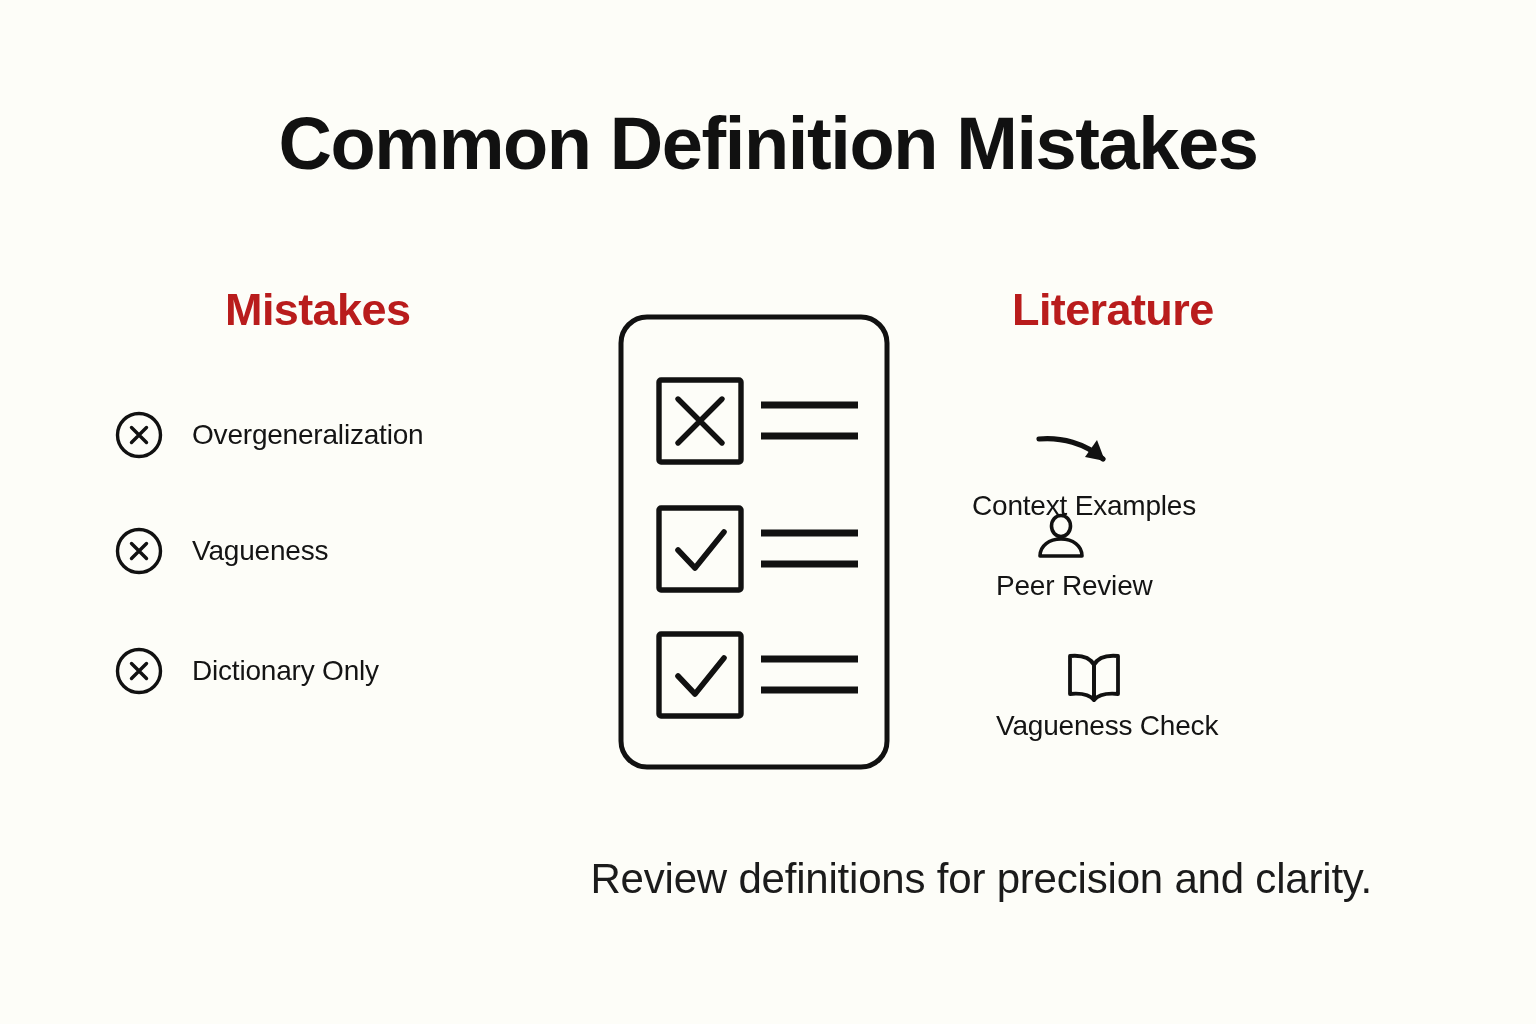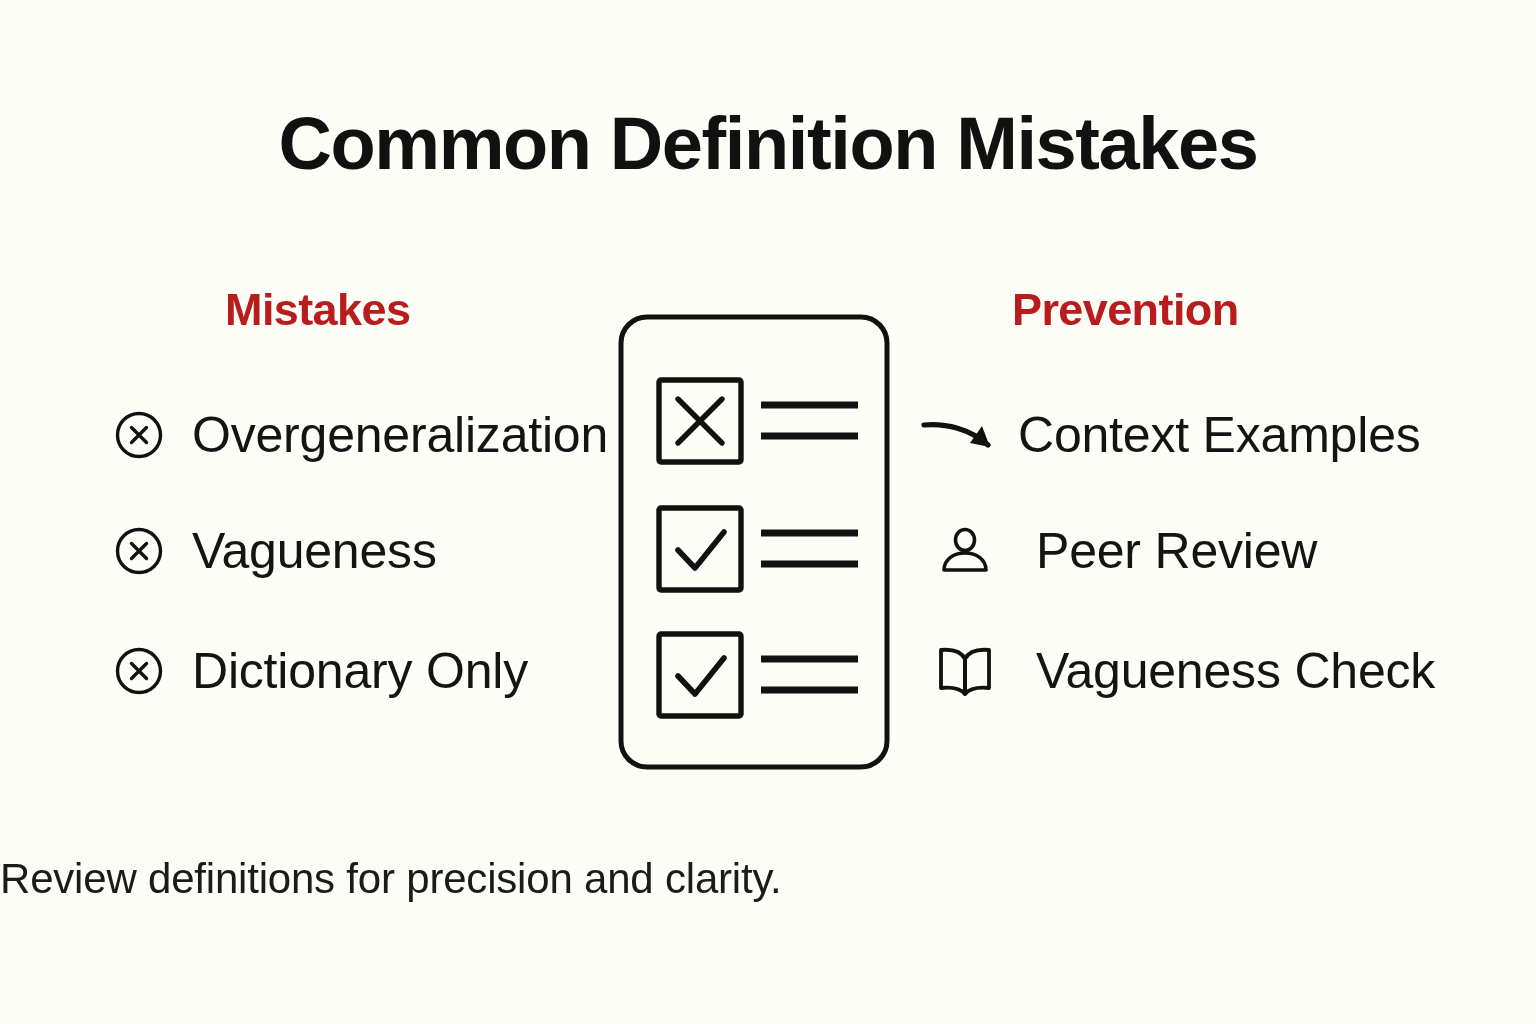--- a/index.html
+++ b/index.html
@@ -58,36 +58,36 @@
   }
   .item-row .icon-slot {
     width: 58px;
     height: 58px;
     flex: 0 0 58px;
     display: flex;
     align-items: center;
     justify-content: center;
   }
   .item-row .item-label {
-    font-size: 50px;
+    font-size: 28px;
     font-weight: 400;
     letter-spacing: -0.2px;
     color: #141414;
     line-height: 1;
   }
 
   
   .left-row  { left: 110px; }
   .left-row .item-label { margin-left: 24px; }
   .left-row-1 { top: 406px; }
   .left-row-2 { top: 522px; align-items: center; }
   .left-row-3 { top: 642px; text-align: center; }
 
   
-  .right-row { left: 920px; }
+  .right-row { left: 960px; flex-direction: column; }
   .right-row .item-label { margin-left: 36px; }
   .right-row-1 { top: 406px; }
   .right-row-2 { top: 522px; justify-content: center; }
   .right-row-3 { top: 642px; }
   .right-row-1 .icon-slot { width: 86px; flex: 0 0 86px; }
   .right-row-1 .item-label { margin-left: 12px; }
   .right-row-2 .icon-slot,
   .right-row-3 .icon-slot { width: 70px; flex: 0 0 70px; margin-left: 10px; }
 
   
@@ -99,38 +99,38 @@
     height: 456px;
   }
   .checklist-svg { display: block; }
 
   
   .caption {
     position: absolute;
     top: 855px;
     left: 0;
     width: 1372px;
-    text-align: left;
+    text-align: right;
     font-size: 42px;
     font-weight: 400;
     letter-spacing: -0.2px;
     color: #1b1b1b;
     white-space: nowrap;
   }
 </style>
 </head>
 <body>
 
 <div class="canvas">
 
   <div class="title">Common Definition Mistakes</div>
 
   <div class="col-heading left">Mistakes</div>
 
-  <div class="col-heading right">Prevention</div>
+  <div class="col-heading right">Literature</div>
 
   <div class="item-row left-row left-row-1">
     <span class="icon-slot">
       <svg width="50" height="50" viewBox="0 0 50 50" aria-hidden="true">
         <circle cx="25" cy="25" r="21.5" fill="none" stroke="#111111" stroke-width="3.4"></circle>
         <path d="M17.5 17.5 L32.5 32.5 M32.5 17.5 L17.5 32.5" fill="none" stroke="#111111" stroke-width="3.4" stroke-linecap="round"></path>
       </svg>
     </span>
     <span class="item-label">Overgeneralization</span>
   </div>

